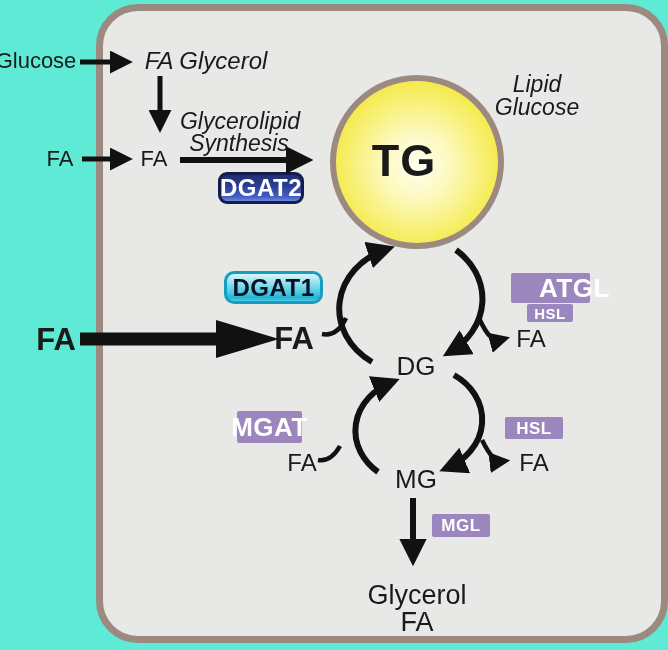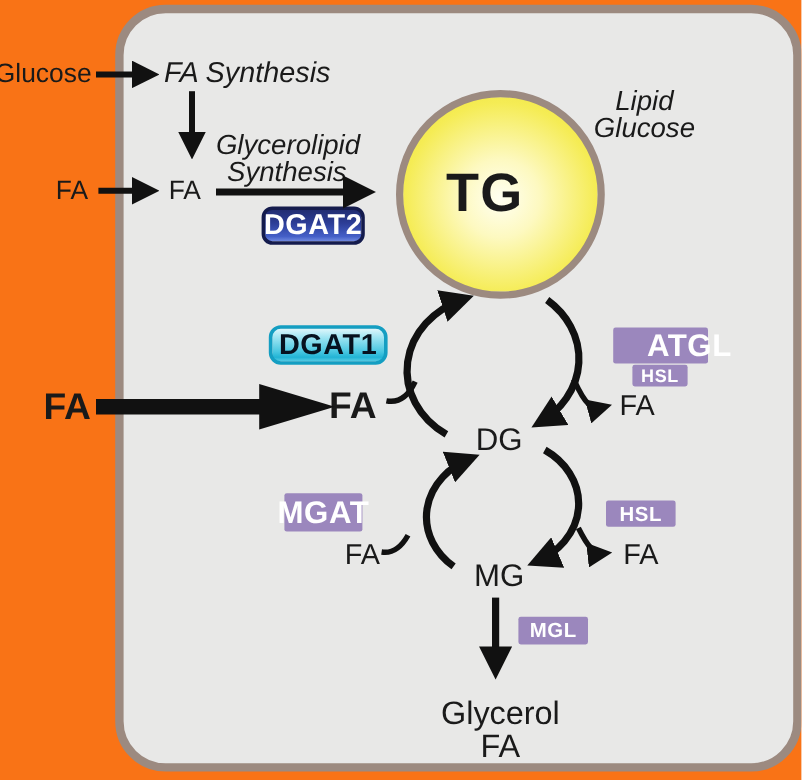--- a/index.html
+++ b/index.html
@@ -1,17 +1,17 @@
 <!DOCTYPE html>
 <html><head>
 <meta charset="utf-8">
 <style>
   html,body{margin:0;padding:0;background:#ffffff;}
   #stage{
-    position:relative;width:668px;height:650px;background:#f97316;overflow:hidden;
+    position:relative;width:668px;height:650px;background:#5eead4;overflow:hidden;
     font-family:"Liberation Sans",sans-serif;color:#1a1a1a;
   }
   
   .membrane{
     position:absolute;left:96px;top:4px;width:572px;height:639px;
     box-sizing:border-box;border:7px solid #9c8a80;border-radius:42px;
     background:#e8e8e7;
   }
   
   .droplet{
@@ -45,21 +45,21 @@
 <body>
 
 <div id="stage">
 
   <div class="membrane"></div>
 
   <div class="droplet"></div>
 
   <div class="lbl" style="left:36px;top:61px;font-size:22px;">Glucose</div>
 
-  <div class="lbl it" style="left:206px;top:61px;font-size:24px;">FA Synthesis</div>
+  <div class="lbl it" style="left:206px;top:61px;font-size:24px;">FA Glycerol</div>
 
   <div class="lbl" style="left:60px;top:159px;font-size:22px;">FA</div>
 
   <div class="lbl" style="left:154px;top:159px;font-size:22px;">FA</div>
 
   <div class="lbl it" style="left:239px;top:143px;font-size:23px;">Synthesis</div>
   <div class="lbl it" style="left:240px;top:121px;font-size:23px;">Glycerolipid</div>
 
   <div class="lbl it" style="left:537px;top:84px;font-size:23px;">Lipid</div>
   <div class="lbl it" style="left:537px;top:107px;font-size:23px;">Glucose</div>

